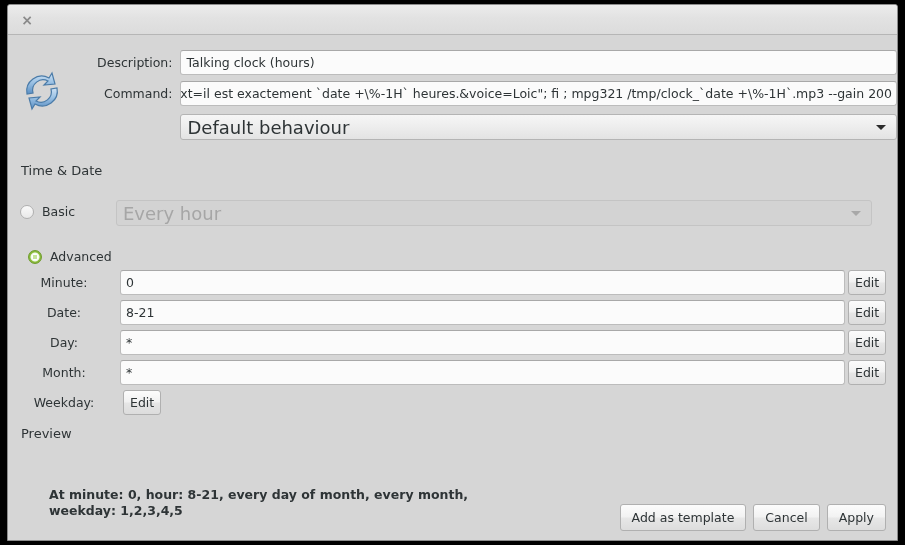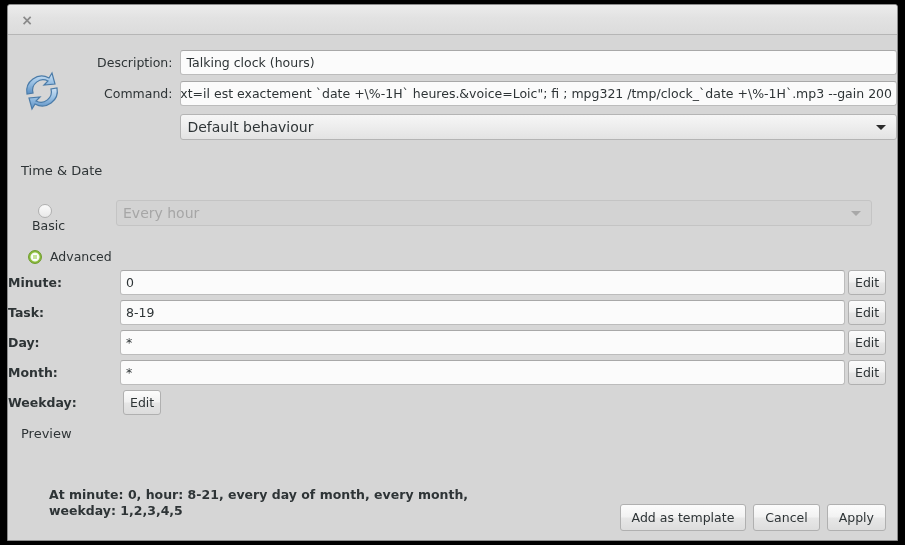--- a/index.html
+++ b/index.html
@@ -111,21 +111,21 @@
 
   
   .combo {
     height: 26px;
     border: 1px solid #b4b4b4;
     border-radius: 3px;
     background: linear-gradient(to bottom, #f6f6f6 0%, #ededed 50%, #e3e3e3 100%);
     display: flex;
     align-items: center;
     padding: 0 6px;
-    font-size: 14px;
+    font-size: 18px;
     color: #2e3436;
     position: relative;
   }
   .combo.disabled {
     background: #d3d3d3;
     border-color: #c4c4c4;
     color: #a6a6a6;
   }
   .combo .arrow {
     position: absolute;
@@ -167,25 +167,24 @@
 
   
   .cron-row {
     position: absolute;
     left: 0; right: 0;
     display: flex;
     align-items: center;
   }
   .cron-label {
     width: 112px;
-    text-align: left;
+    text-align: center;
     padding-right: 0;
     font-size: 12.5px;
     color: #2e3436;
-    font-weight: bold;
   }
   .edit-btn {
     height: 25px;
     min-width: 37px;
     margin-left: 3px;
     border: 1px solid #b0b0b0;
     border-radius: 3px;
     background: linear-gradient(to bottom, #fcfcfc 0%, #f1f1f1 48%, #e6e6e6 52%, #dcdcdc 100%);
     font-size: 12.5px;
     color: #2e3436;
@@ -273,21 +272,21 @@
     <div class="toprow" style="top:79px;">
       <div class="toplabel"></div>
       <div class="combo" style="width:730px;">
         <span>Default behaviour</span>
         <span class="arrow"></span>
       </div>
     </div>
 
     <div class="section-head" style="left:13px; top:128px;">Time &amp; Date</div>
 
-    <div class="radio-row" style="left:24px; top:169px;flex-direction:column;">
+    <div class="radio-row" style="left:12px; top:169px;">
       <span class="radio"></span>
       <span>Basic</span>
     </div>
     <div class="combo disabled" style="position:absolute; left:108px; top:165px; width:756px;">
       <span>Every hour</span>
       <span class="arrow"></span>
     </div>
 
     <div class="radio-row" style="left:20px; top:214px;">
       <span class="radio checked"></span>
@@ -296,23 +295,23 @@
 
     <div class="cron-row" style="top:235px;">
       <div class="cron-label">Minute:</div>
       <div class="entry" style="width:725px;">
         <span>0</span>
       </div>
       <div class="edit-btn">Edit</div>
     </div>
 
     <div class="cron-row" style="top:265px;">
-      <div class="cron-label">Task:</div>
+      <div class="cron-label">Date:</div>
       <div class="entry" style="width:725px;">
-        <span>8-19</span>
+        <span>8-21</span>
       </div>
       <div class="edit-btn">Edit</div>
     </div>
 
     <div class="cron-row" style="top:295px;">
       <div class="cron-label">Day:</div>
       <div class="entry" style="width:725px;">
         <span>*</span>
       </div>
       <div class="edit-btn">Edit</div>

